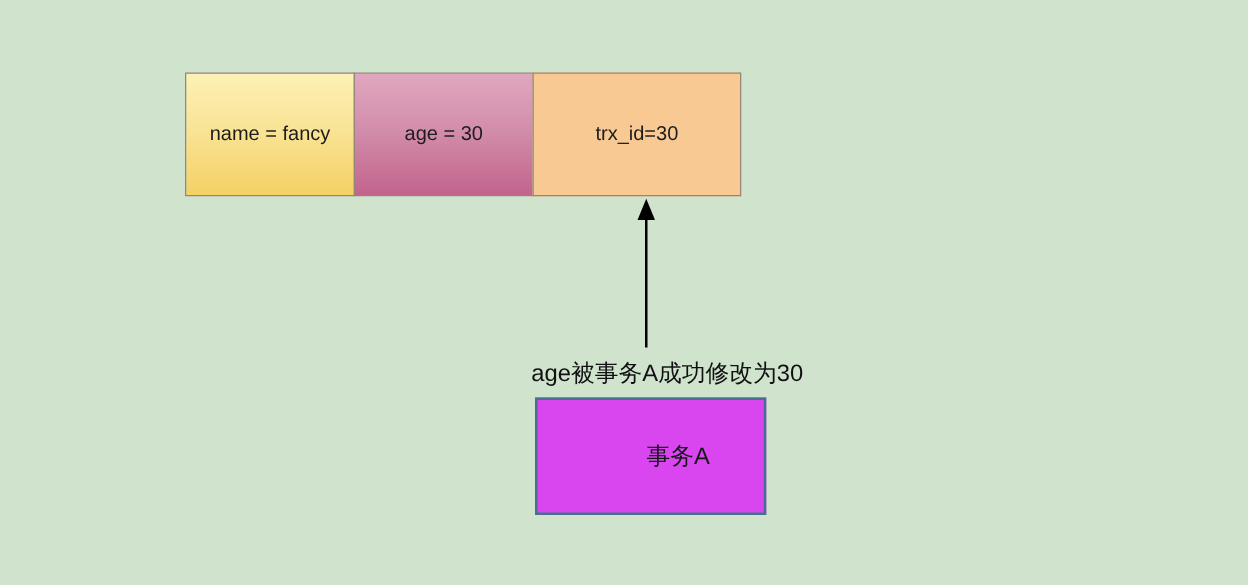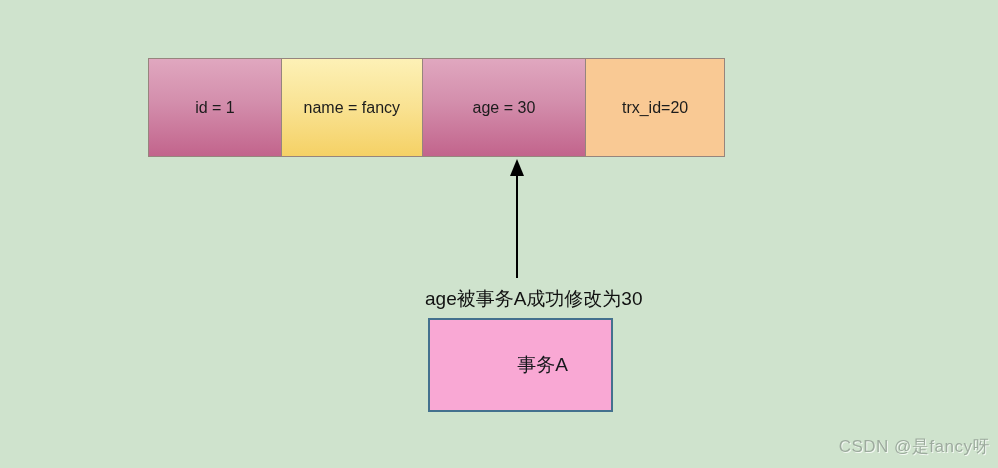--- a/index.html
+++ b/index.html
@@ -58,21 +58,21 @@
     font-size: 19px;
     color: #111;
     white-space: nowrap;
   }
 
   
   .trx-box {
     position: absolute;
     left: 428px; top: 318px;
     width: 185px; height: 94px;
-    background: #f9a8d4;
+    background: #d946ef;
     border: 2px solid #44718e;
     display: flex;
     align-items: center;
     justify-content: center;
     font-size: 19px;
     color: #16181c;
     padding-left: 44px;
   }
 
   
@@ -84,32 +84,30 @@
     text-shadow: 1px 1px 0 rgba(255,255,255,0.75);
     letter-spacing: 0.5px;
   }
 </style>
 </head>
 <body>
 
 <div class="canvas">
 
   <div class="record-row">
-    <div class="cell pink">id = 1</div>
     <div class="cell yellow">name = fancy</div>
     <div class="cell pink">age = 30</div>
-    <div class="cell orange">trx_id=20</div>
+    <div class="cell orange">trx_id=30</div>
   </div>
 
   <svg class="arrow-svg" viewBox="0 0 24 121" aria-hidden="true">
     <line x1="12" y1="120" x2="12" y2="14" stroke="#000000" stroke-width="2"></line>
     <polygon points="12,1 5,18 19,18" fill="#000000"></polygon>
   </svg>
 
   <div class="annotation">age被事务A成功修改为30</div>
 
   <div class="trx-box">
     <span>事务A</span>
   </div>
 
-  <div class="watermark">CSDN @是fancy呀</div>
 
 </div>
 
 </body></html>

